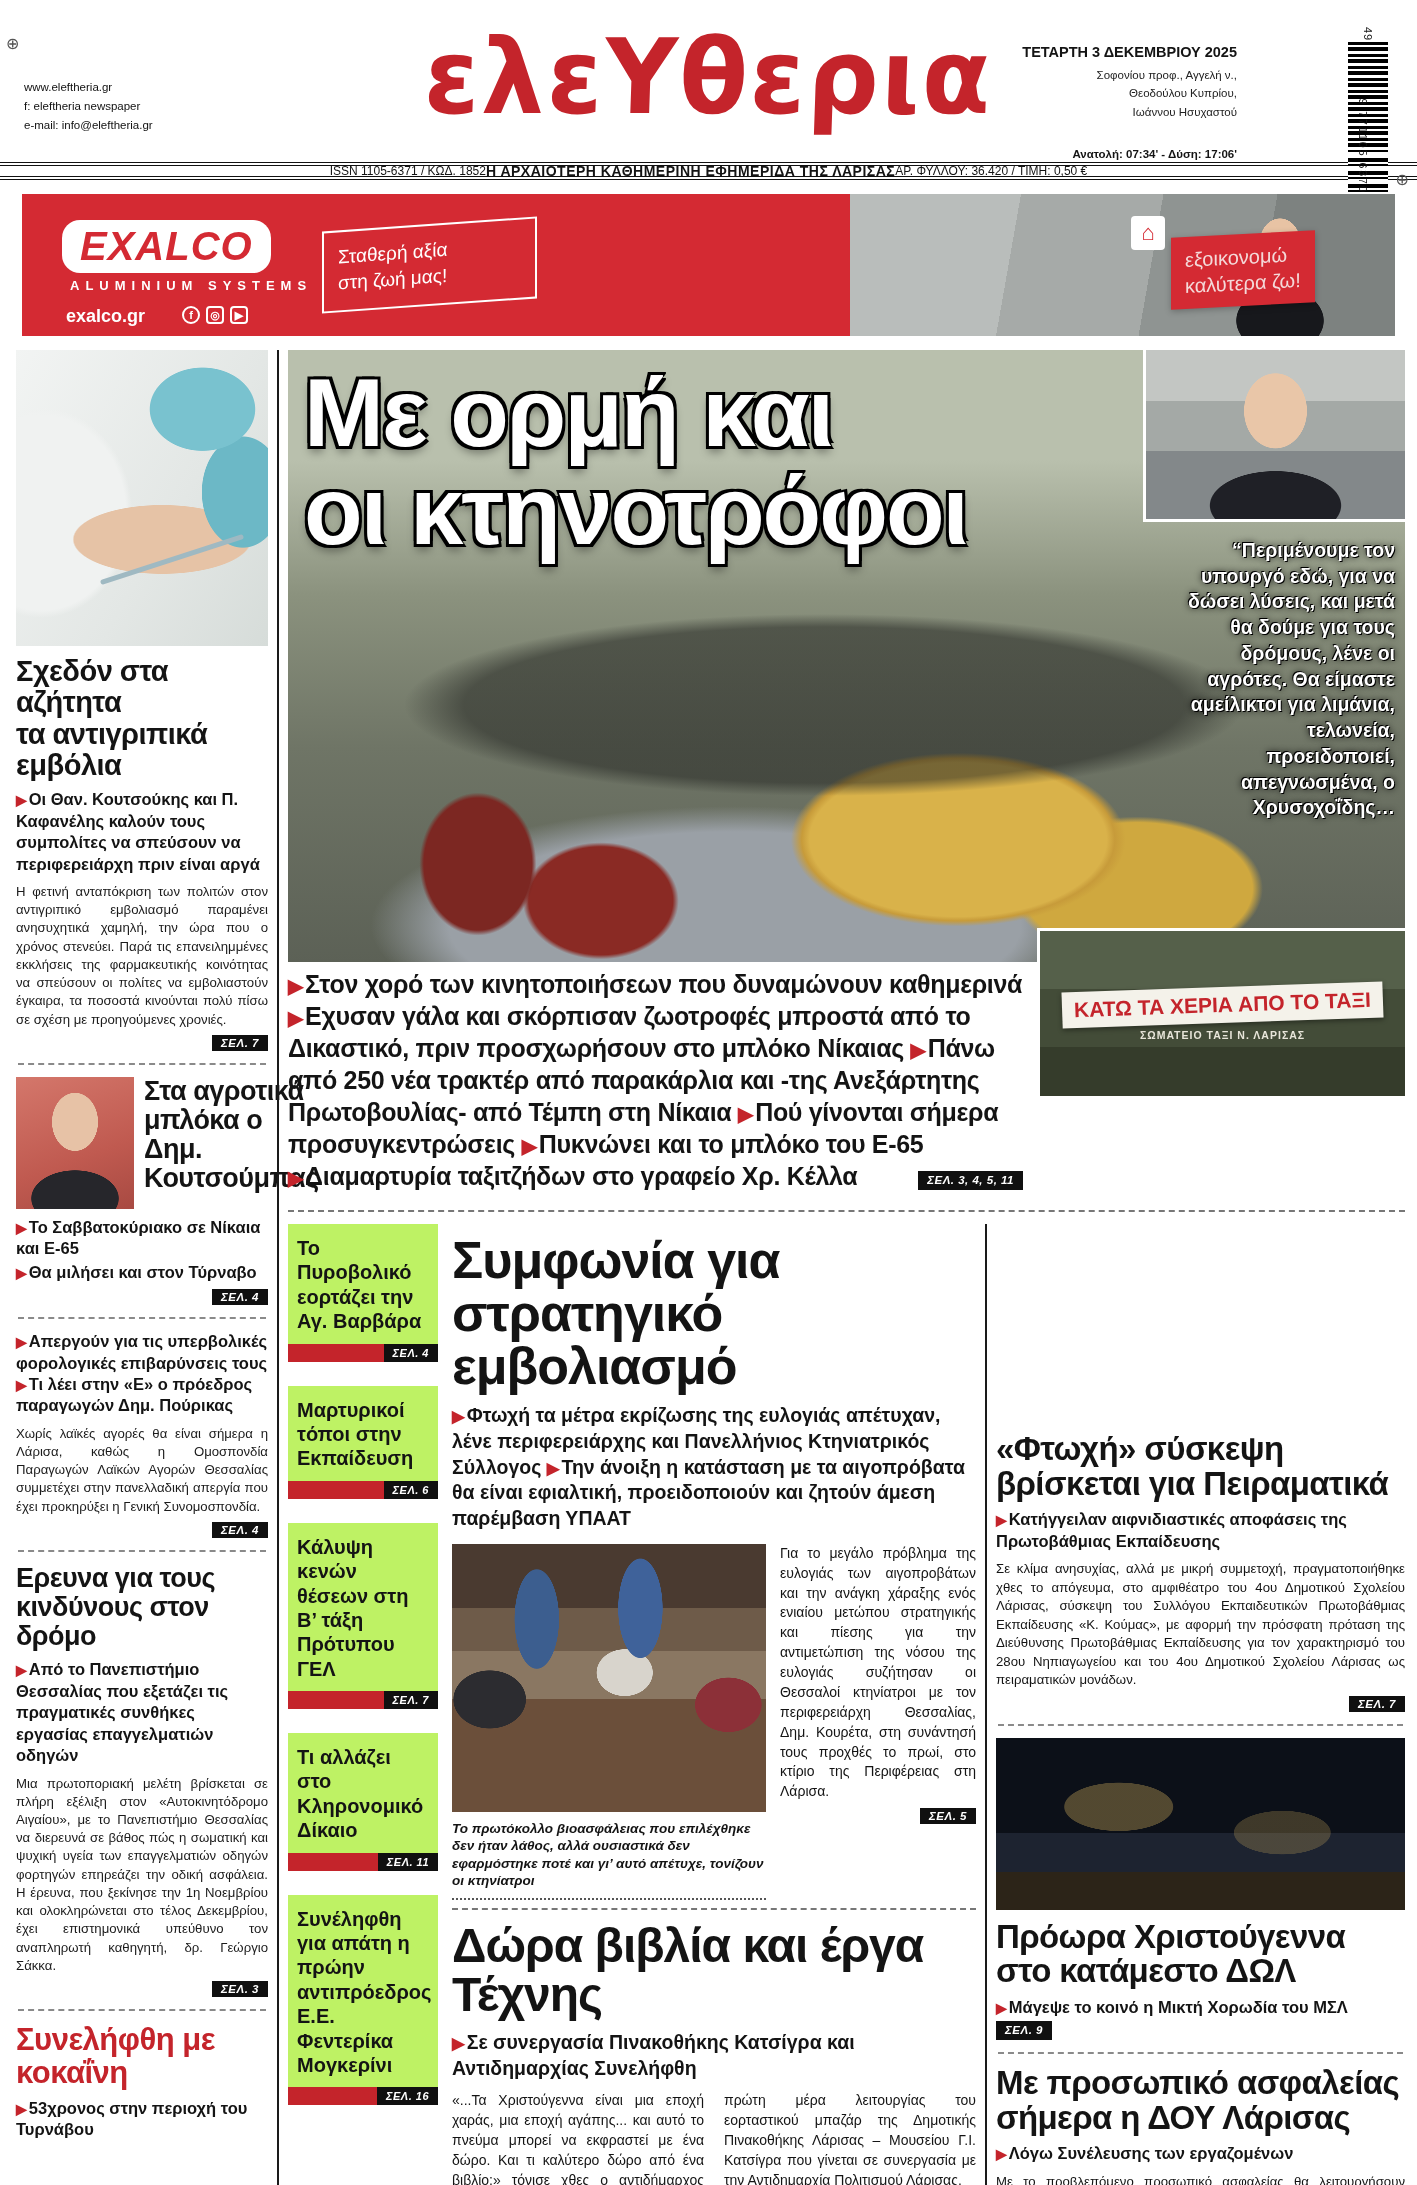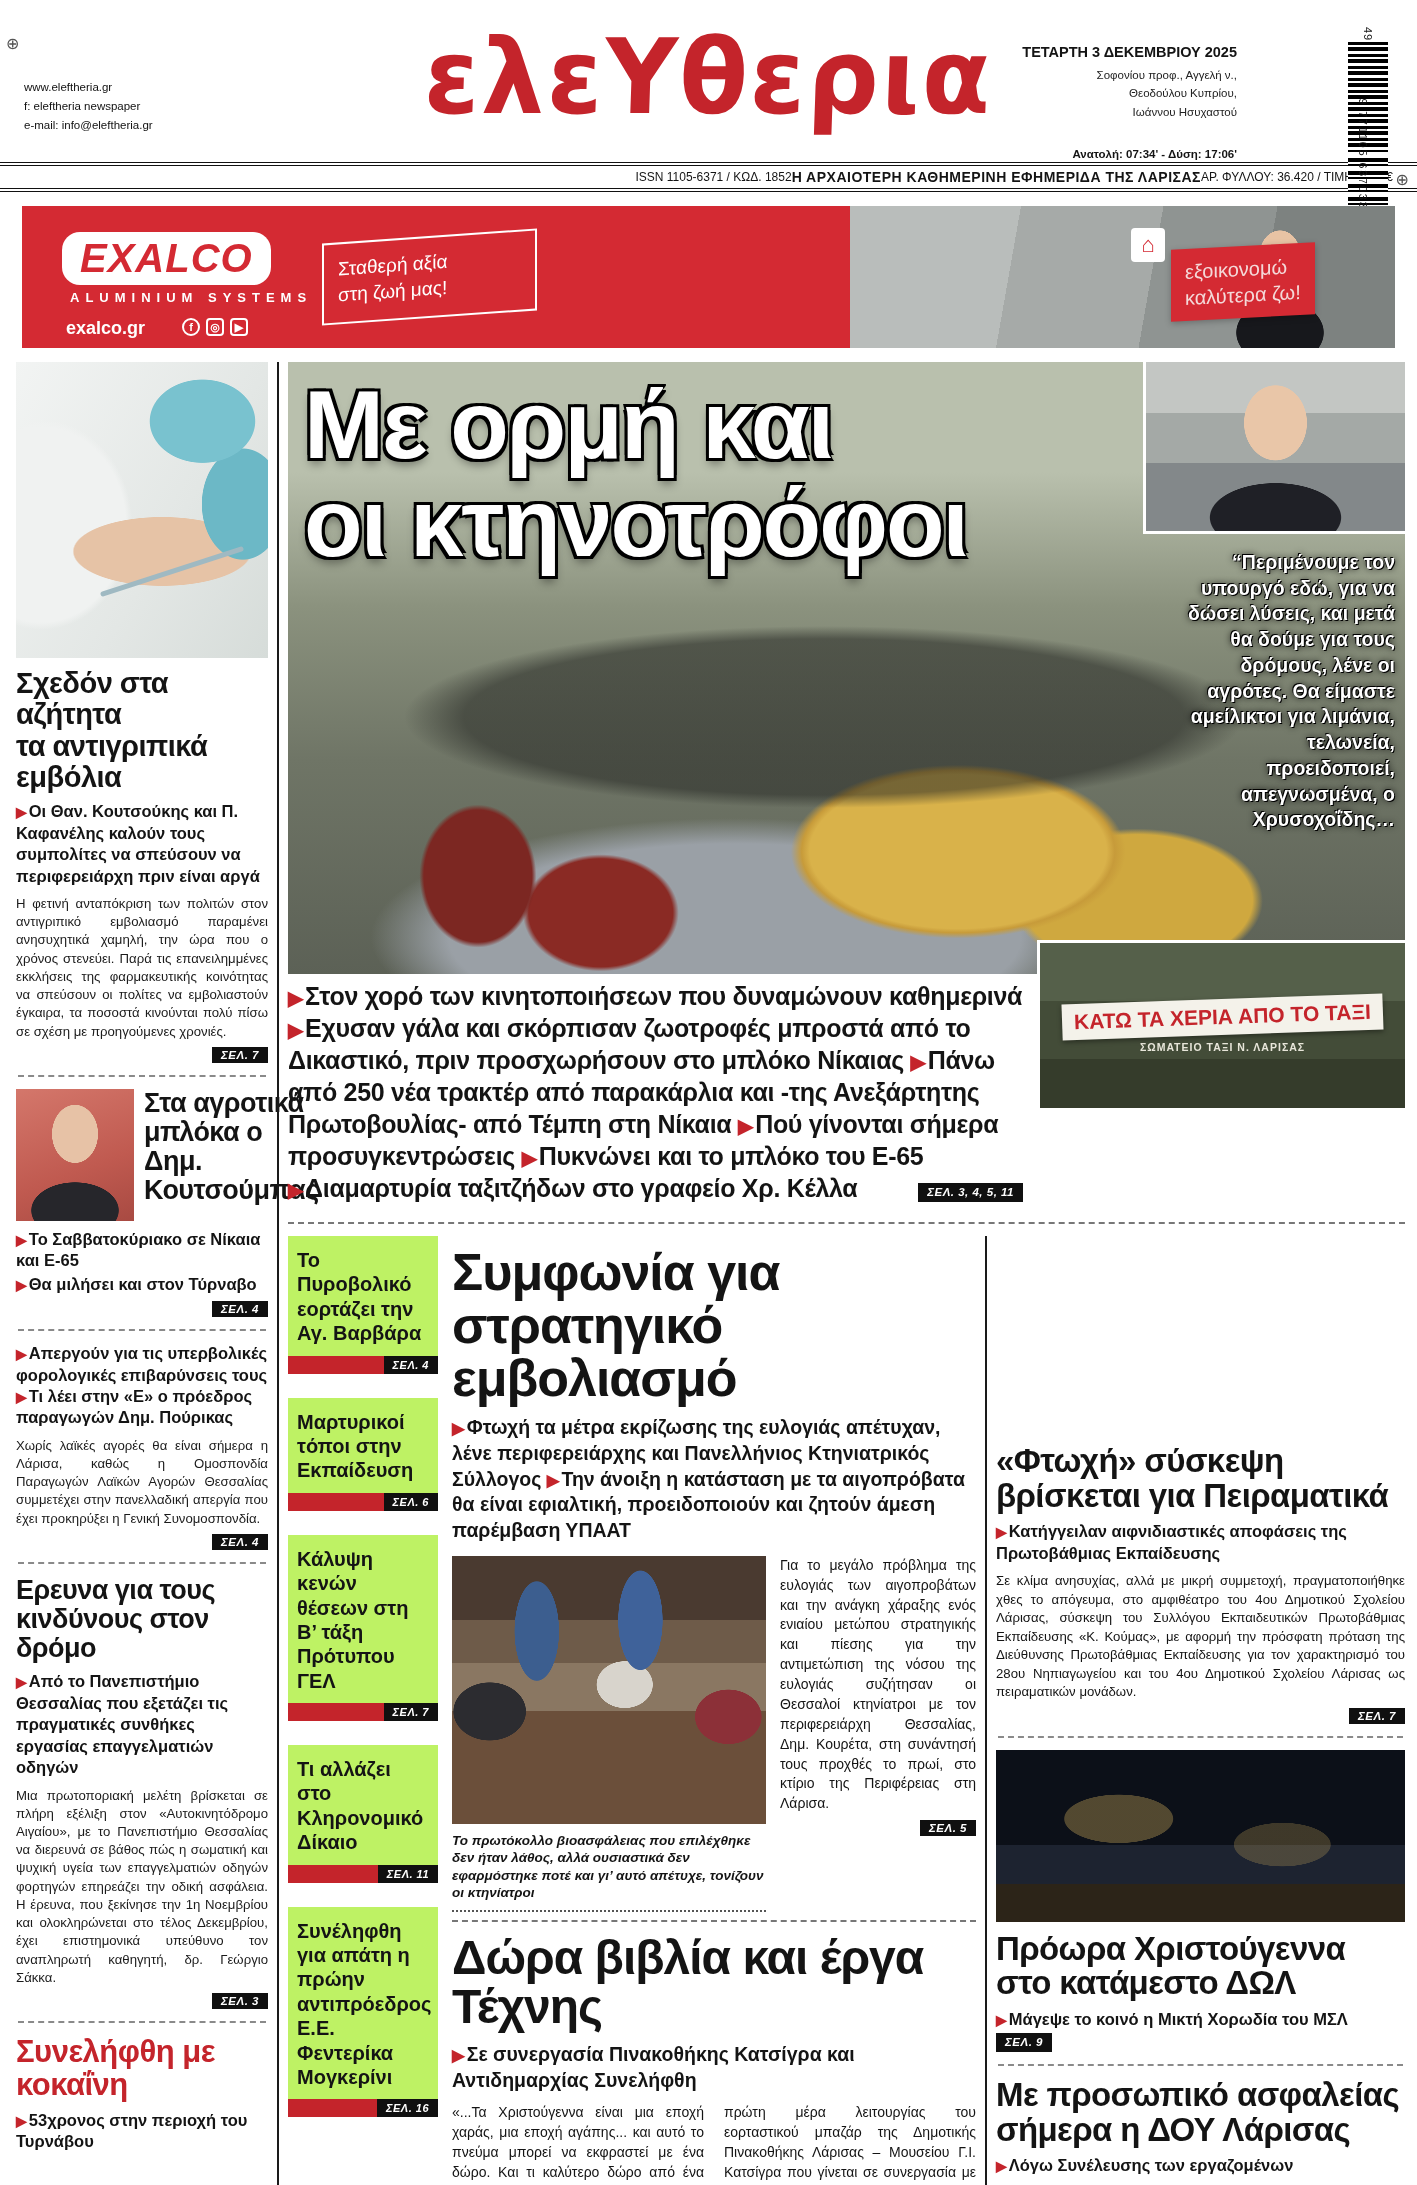--- a/index.html
+++ b/index.html
@@ -23,23 +23,23 @@
   .datebox .date{font-weight:bold;font-size:14.5px;margin-bottom:6px;}
   .datebox .saint{font-size:11.5px;line-height:1.6;color:#222;}
   .sunline{position:absolute;right:180px;top:148px;font-size:11.5px;font-weight:bold;}
   .barcode-wrap{position:absolute;right:26px;top:28px;width:46px;height:288px;}
   .week-no{font-size:11px;text-align:center;letter-spacing:1px;margin-bottom:2px;transform:rotate(90deg);}
   .bars{width:40px;height:110px;margin:0 auto;background:repeating-linear-gradient(180deg,#000 0 3px,#fff 3px 5px,#000 5px 9px,#fff 9px 12px);}
   .bars.tall{height:150px;margin-top:6px;background:repeating-linear-gradient(180deg,#000 0 4px,#fff 4px 6px,#000 6px 8px,#fff 8px 13px);}
   .bc-num{position:absolute;right:-28px;top:120px;font-size:10.5px;transform:rotate(90deg);transform-origin:center;letter-spacing:2px;white-space:nowrap;}
 
   
-  .infobar{display:flex;justify-content:flex-end;align-items:center;
+  .infobar{display:flex;justify-content:center;align-items:center;
            border-top:4px double #111;border-bottom:4px double #111;
-           padding:4px 24px;height:30px;}
+           padding:4px 24px;height:18px;}
   .infobar .mid{font-weight:bold;font-size:14px;letter-spacing:.5px;}
   .infobar .side{font-size:12px;}
 
   
   .ad{margin:14px 22px 0 22px;height:142px;background:var(--ad-red);position:relative;overflow:hidden;}
   .ad-logo{position:absolute;left:40px;top:26px;background:#fff;border-radius:18px;padding:4px 18px;
            color:var(--ad-red);font-weight:800;font-size:40px;letter-spacing:1px;font-style:italic;}
   .ad-tag{position:absolute;left:48px;top:84px;color:#fff;font-size:13px;letter-spacing:6px;font-weight:bold;}
   .ad-site{position:absolute;left:44px;top:112px;color:#fff;font-weight:bold;font-size:18px;}
   .ad-social{position:absolute;left:160px;top:112px;display:flex;gap:6px;}

